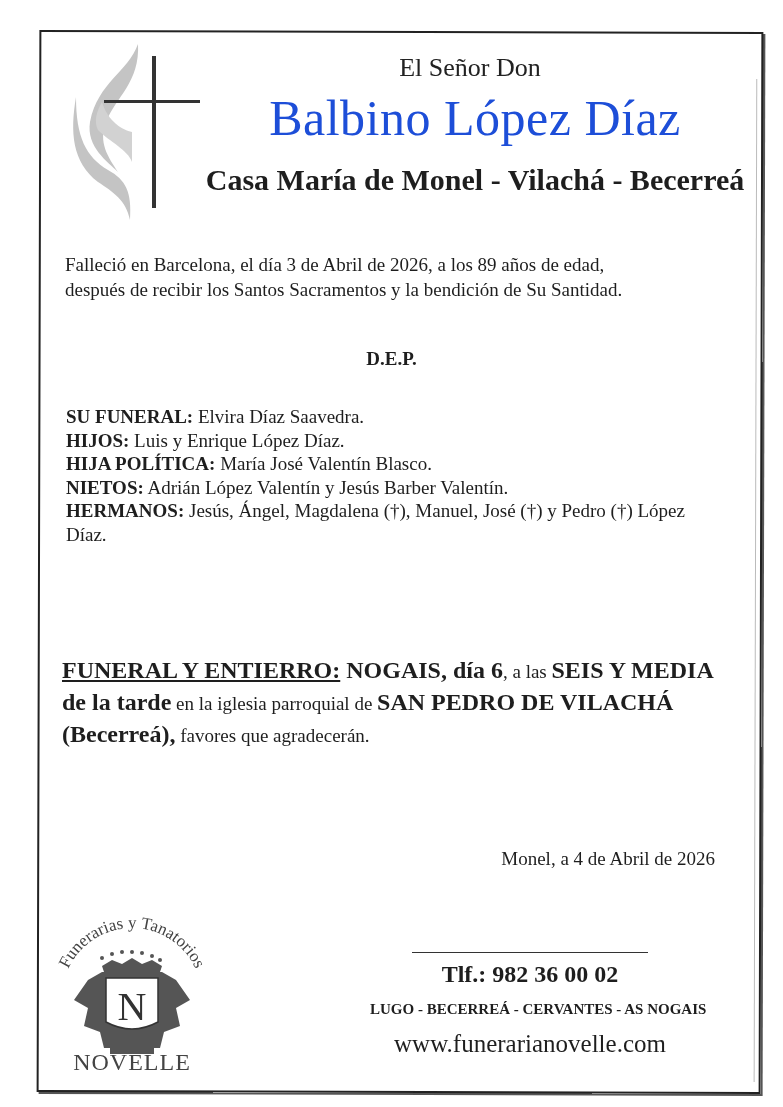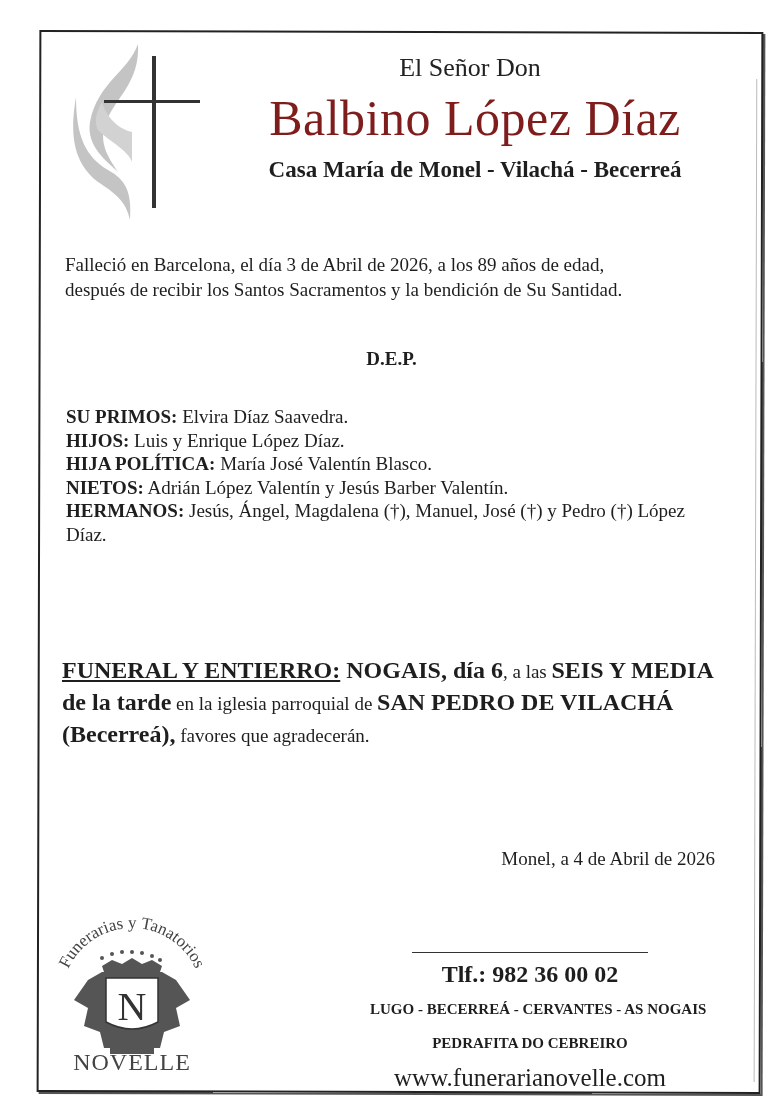--- a/index.html
+++ b/index.html
@@ -11,22 +11,22 @@
     position:absolute; left:38px; top:31px; width:720px; height:1058px;
     border:2px solid #222; box-shadow: 2px 2px 0 #555;
     transform: rotate(0.15deg);
   }
   .frame-inner-line {
     position:absolute; right:4px; top:45px; bottom:10px; width:1px; background:#bbb;
   }
   .logo-cross { position:absolute; left:68px; top:42px; width:140px; height:180px; }
   .header { position:absolute; left:200px; top:52px; width:550px; text-align:center; }
   .pre-title { font-size:26px; line-height:32px; color:#222; margin-left:-10px; }
-  .name { font-size:50px; line-height:60px; margin-top:4px; color:#7f1d1d; letter-spacing:0.5px; }
-  .house { font-size:23px; font-weight:bold; line-height:28px; margin-top:8px; }
+  .name { font-size:50px; line-height:60px; margin-top:4px; color:#1d4ed8; letter-spacing:0.5px; }
+  .house { font-size:30px; font-weight:bold; line-height:28px; margin-top:18px; }
 
   .death { position:absolute; left:65px; top:252px; width:670px; font-size:19px; line-height:25px; }
   .dep { position:absolute; left:0; width:783px; top:348px; text-align:center; font-size:19px; font-weight:bold; }
 
   .family { position:absolute; left:66px; top:405px; width:670px; font-size:19px; line-height:23.5px; }
   .family .row { margin:0; }
   .family b { font-weight:bold; }
 
   .funeral { position:absolute; left:62px; top:655px; width:670px; font-size:19px; line-height:30px; }
   .funeral .big { font-size:24px; font-weight:bold; }
@@ -64,21 +64,21 @@
 </div>
 
 <div class="death">
   <div>Falleció en Barcelona, el día 3 de Abril de 2026, a los 89 años de edad,</div>
   <div>después de recibir los Santos Sacramentos y la bendición de Su Santidad.</div>
 </div>
 
 <div class="dep">D.E.P.</div>
 
 <div class="family">
-  <p class="row"><b>SU PRIMOS:</b><span> Elvira Díaz Saavedra.</span></p>
+  <p class="row"><b>SU FUNERAL:</b><span> Elvira Díaz Saavedra.</span></p>
   <p class="row"><b>HIJOS:</b><span> Luis y Enrique López Díaz.</span></p>
   <p class="row"><b>HIJA POLÍTICA:</b><span> María José Valentín Blasco.</span></p>
   <p class="row"><b>NIETOS:</b><span> Adrián López Valentín y Jesús Barber Valentín.</span></p>
   <p class="row" style="width:650px"><b>HERMANOS:</b><span> Jesús, Ángel, Magdalena (†), Manuel, José (†) y Pedro (†) López Díaz.</span></p>
 </div>
 
 <div class="funeral">
   <span class="big u">FUNERAL Y ENTIERRO:</span><span class="big"> NOGAIS,</span><span class="big"> día 6</span><span>, a las </span><span class="big">SEIS Y MEDIA de la tarde</span><span> en la iglesia parroquial de </span><span class="big">SAN PEDRO DE VILACHÁ</span><span class="big"> (Becerreá),</span><span> favores que agradecerán.</span>
 </div>
 
@@ -105,15 +105,14 @@
   </g>
   <path d="M66 70 L 118 70 L 118 114 Q 92 128 66 114 Z" fill="#fff" stroke="#333" stroke-width="1.5"></path>
   <text x="92" y="112" text-anchor="middle" font-family="Liberation Serif, serif" font-size="40" fill="#333">N</text>
   <text x="92" y="162" text-anchor="middle" font-family="Liberation Serif, serif" font-size="24" fill="#444" letter-spacing="1">NOVELLE</text>
 </svg>
 
 <div class="contact">
   <div class="rule"></div>
   <div class="tlf">Tlf.: 982 36 00 02</div>
   <div class="towns">LUGO - BECERREÁ - CERVANTES - AS NOGAIS</div>
-  <div class="towns2">PEDRAFITA DO CEBREIRO</div>
   <div class="web">www.funerarianovelle.com</div>
 </div>
 
 </body></html>

